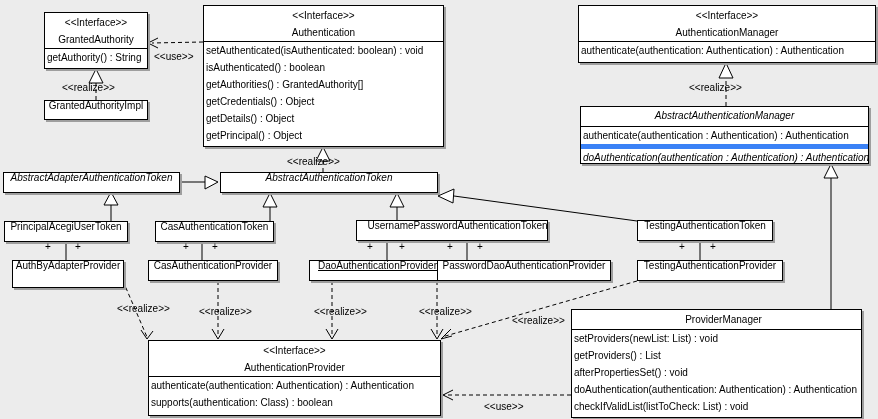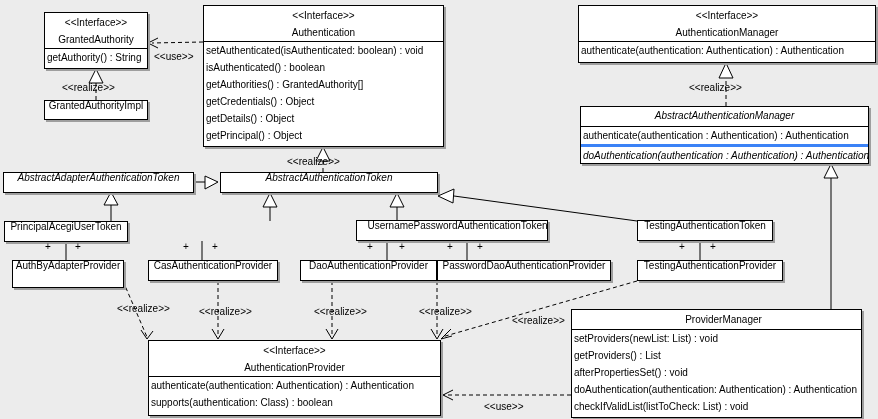--- a/index.html
+++ b/index.html
@@ -6,21 +6,21 @@
   body{background:#ececec;font-family:"Liberation Sans",sans-serif;color:#000;}
   #canvas{position:relative;width:878px;height:419px;background:#ececec;overflow:hidden;}
   #wires{position:absolute;left:0;top:0;width:878px;height:419px;}
   .box{position:absolute;background:#fff;border:1px solid #000;box-shadow:2px 2px 0 #9e9e9e;
        box-sizing:border-box;font-size:10px;line-height:1;overflow:hidden;}
   .hdr{text-align:center;padding:5px 2px 3px 2px;}
   .stereo{margin-bottom:7px;white-space:nowrap;}
   .cname{white-space:nowrap;}
   .ops{border-top:1px solid #000;}
   .op{padding:4px 1px 3px 2px;white-space:nowrap;overflow:hidden;}
-  .op.divided{border-top:3px solid #3b82f6;}
+  .op.divided{border-top:5px solid #3b82f6;}
   .italic{font-style:italic;}
   .name-only{display:flex;justify-content:center;height:100%;}
   .name-only .cname{text-align:center;}
   .lbl{position:absolute;font-size:10px;white-space:nowrap;}
   .plus{position:absolute;font-size:10px;width:10px;text-align:center;}
 </style>
 </head>
 <body>
 
 <div id="canvas">
@@ -126,37 +126,42 @@
   <div class="box" style="left:580px;top:106px;width:289px;height:58px;">
     <div class="hdr" style="padding:4px 2px 5px 2px;">
       <div class="cname italic">AbstractAuthenticationManager</div>
     </div>
     <div class="ops">
       <div class="op">authenticate(authentication : Authentication) : Authentication</div>
       <div class="op divided italic">doAuthentication(authentication : Authentication) : Authentication</div>
     </div>
   </div>
 
-  <div class="box" style="left:3px;top:172px;width:191px;height:21px;">
+  <div class="box" style="left:3px;top:172px;width:177px;height:21px;">
     <div class="name-only">
         <div class="cname italic">AbstractAdapterAuthenticationToken</div>
       </div>
   </div>
 
   <div class="box" style="left:220px;top:172px;width:218px;height:21px;">
     <div class="name-only">
         <div class="cname italic">AbstractAuthenticationToken</div>
       </div>
   </div>
 
   <div class="box" style="left:4px;top:221px;width:124px;height:21px;">
     <div class="name-only">
         <div class="cname">PrincipalAcegiUserToken</div>
       </div>
   </div>
+  <div class="box" style="left:155px;top:221px;width:119px;height:21px;">
+    <div class="name-only">
+        <div class="cname">CasAuthenticationToken</div>
+      </div>
+  </div>
   <div class="box" style="left:356px;top:220px;width:192px;height:21px;padding-left:11px;">
     <div class="name-only">
         <div class="cname">UsernamePasswordAuthenticationToken</div>
       </div>
   </div>
   <div class="box" style="left:637px;top:220px;width:136px;height:21px;">
     <div class="name-only">
         <div class="cname">TestingAuthenticationToken</div>
       </div>
   </div>
@@ -164,21 +169,21 @@
   <div class="box" style="left:12px;top:260px;width:112px;height:28px;">
     <div class="name-only">
         <div class="cname">AuthByAdapterProvider</div>
       </div>
   </div>
   <div class="box" style="left:148px;top:260px;width:130px;height:21px;">
     <div class="name-only">
         <div class="cname">CasAuthenticationProvider</div>
       </div>
   </div>
-  <div class="box" style="left:300px;top:260px;width:137px;height:21px;">
+  <div class="box" style="left:309px;top:260px;width:137px;height:21px;text-decoration:underline;">
     <div class="name-only">
         <div class="cname">DaoAuthenticationProvider</div>
       </div>
   </div>
   <div class="box" style="left:437px;top:260px;width:174px;height:21px;">
     <div class="name-only">
         <div class="cname">PasswordDaoAuthenticationProvider</div>
       </div>
   </div>
   <div class="box" style="left:637px;top:260px;width:146px;height:21px;">

